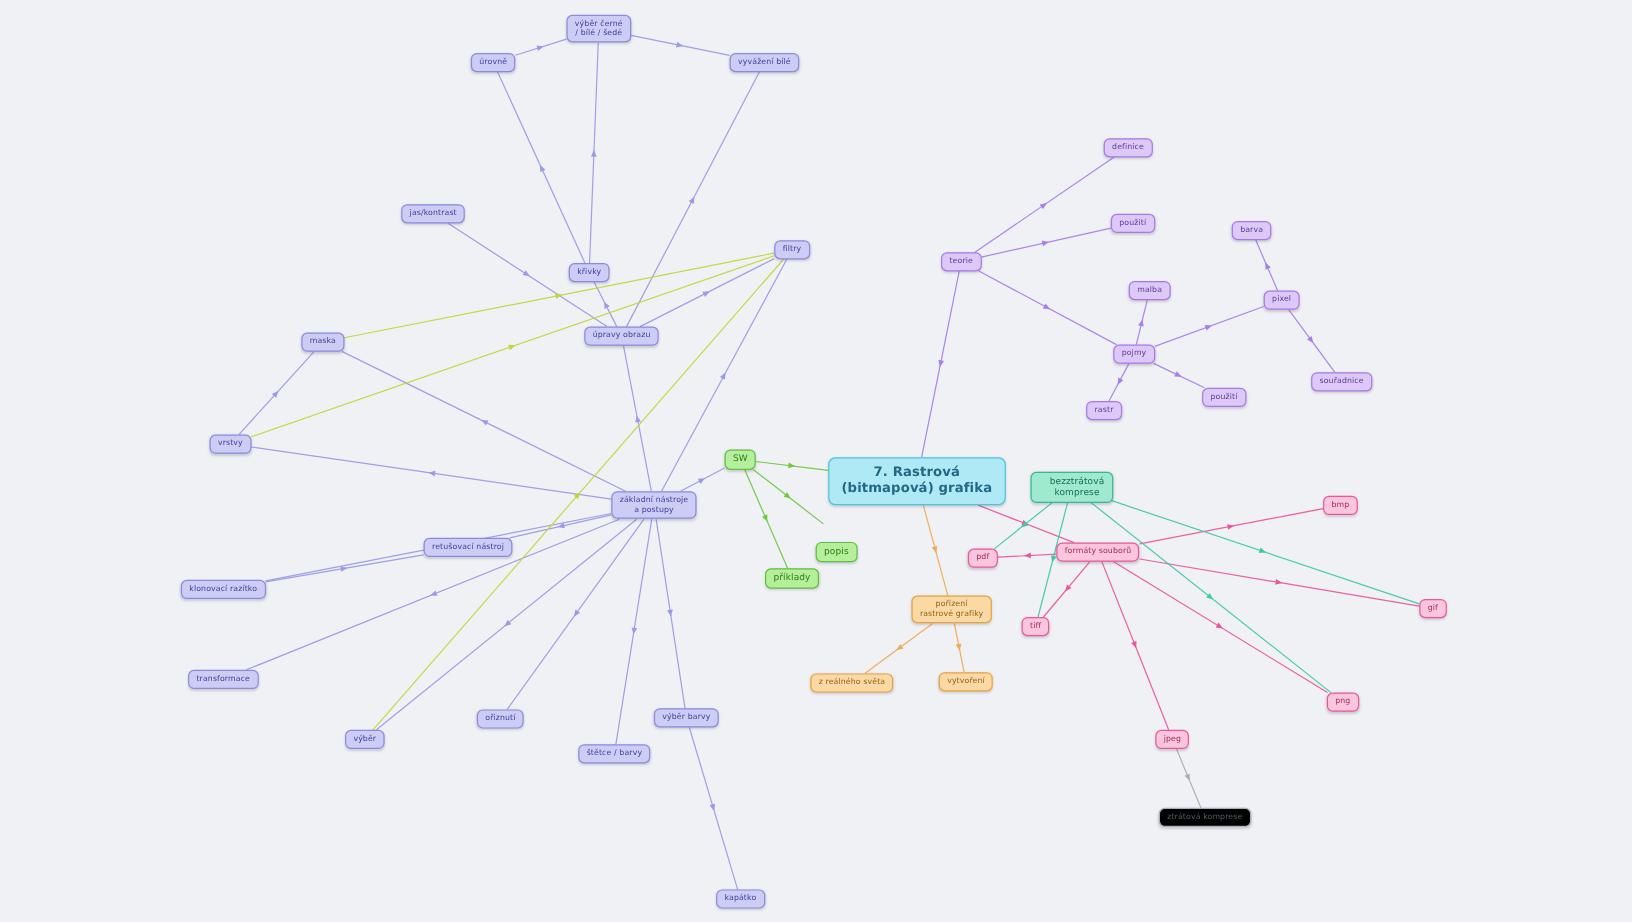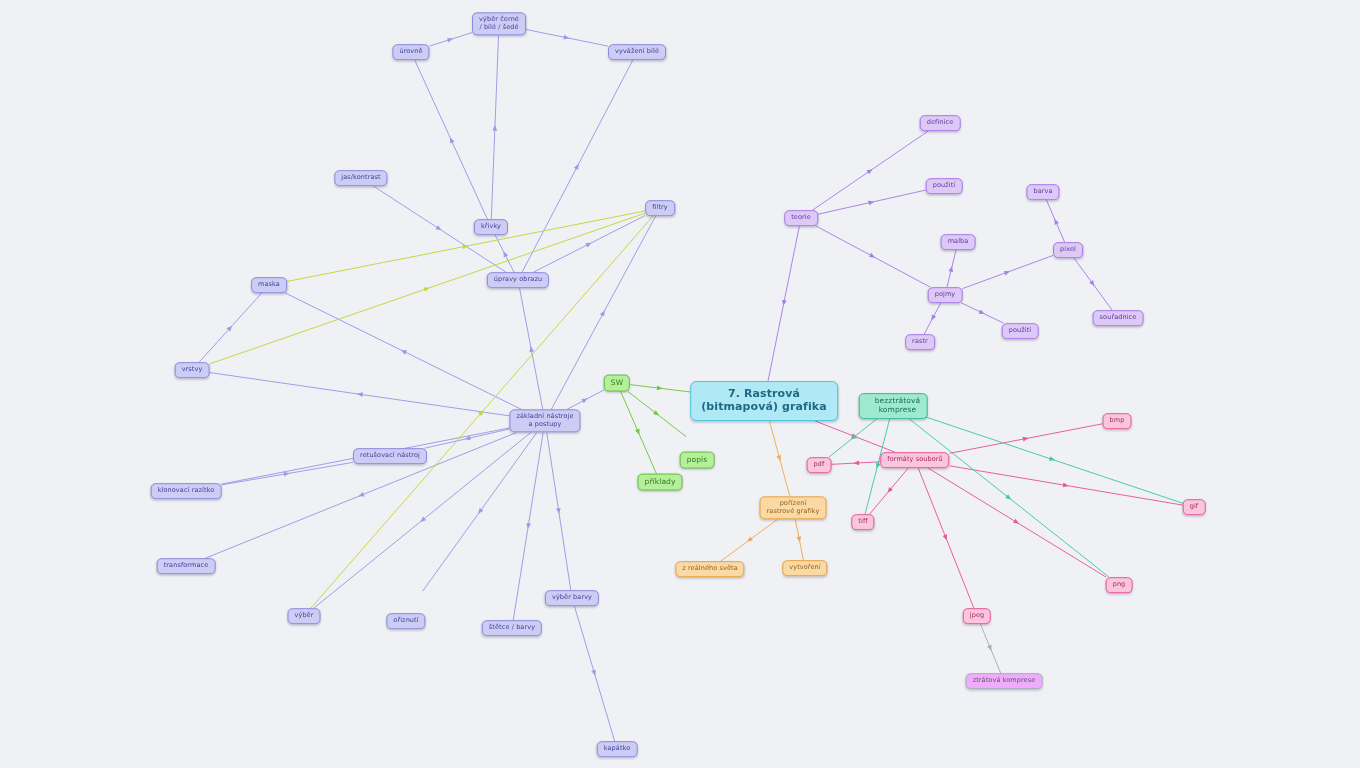--- a/index.html
+++ b/index.html
@@ -40,21 +40,21 @@
     box-shadow: 0 1px 2px rgba(70,70,90,.22);
     user-select: none;
   }
   .n-blue   { background:#ccccf5; border-color:#8a8ae0; color:#41419b; }
   .n-green  { background:#b5ef9c; border-color:#5fbf3f; color:#2e7d16; }
   .n-purple { background:#ddc9f7; border-color:#a878e8; color:#5b3a9b; }
   .n-cyan   { background:#aee9f5; border-color:#4fc3e0; color:#206a85; }
   .n-teal   { background:#9fe9cf; border-color:#35b995; color:#15705a;padding-left:15px; }
   .n-pink   { background:#fbc5dd; border-color:#e9579c; color:#9c2a5e; }
   .n-orange { background:#fbd9a5; border-color:#e8a33d; color:#94601a; }
-  .n-gray   { background:#f0abfc; border-color:#a9aeb8; color:#555b66; }
+  .n-gray   { background:#000000; border-color:#a9aeb8; color:#555b66; }
   .root {
     font-weight: bold;
     font-size: 11px;
     padding: 6px 10px;
     border-radius: 6px;
     border-width: 1.5px;
   }
   .sz-s { font-size: 6.5px; }
   .sz-m { font-size: 7.5px; }
 </style>
@@ -292,21 +292,21 @@
       <div class="node n-blue sz-s" style="left: 660px; top: 208px;">filtry</div>
       <div class="node n-blue sz-s" style="left: 518px; top: 280px;">úpravy obrazu</div>
       <div class="node n-blue sz-s" style="left: 269px; top: 285px;">maska</div>
       <div class="node n-blue sz-s" style="left: 192px; top: 370px;">vrstvy</div>
       <div class="node n-blue sz-s" style="left: 545px; top: 421px;">základní nástroje
 a postupy</div>
       <div class="node n-blue sz-s" style="left: 390px; top: 456px;">retušovací nástroj</div>
       <div class="node n-blue sz-s" style="left: 186px; top: 491px;">klonovací razítko</div>
       <div class="node n-blue sz-s" style="left: 186px; top: 566px;">transformace</div>
       <div class="node n-blue sz-s" style="left: 304px; top: 616px;">výběr</div>
-      <div class="node n-blue sz-s" style="left: 406px; top: 599px; margin-top: 22px;">ořiznutí</div>
+      <div class="node n-blue sz-s" style="left: 417px; top: 599px;">ořiznutí</div>
       <div class="node n-blue sz-s" style="left: 512px; top: 628px;">štětce / barvy</div>
       <div class="node n-blue sz-s" style="left: 572px; top: 598px;">výběr barvy</div>
       <div class="node n-blue sz-s" style="left: 617px; top: 749px;">kapátko</div>
       <div class="node n-green sz-m" style="left: 617px; top: 383px;">SW</div>
       <div class="node n-green sz-m" style="left: 697px; top: 445px; margin-top: 15px;">popis</div>
       <div class="node n-green sz-m" style="left: 660px; top: 482px;">příklady</div>
       <div class="node n-purple sz-s" style="left: 801px; top: 218px;">teorie</div>
       <div class="node n-purple sz-s" style="left: 940px; top: 123px;">definice</div>
       <div class="node n-purple sz-s" style="left: 944px; top: 186px;">použití</div>
       <div class="node n-purple sz-s" style="left: 945px; top: 295px;">pojmy</div>

